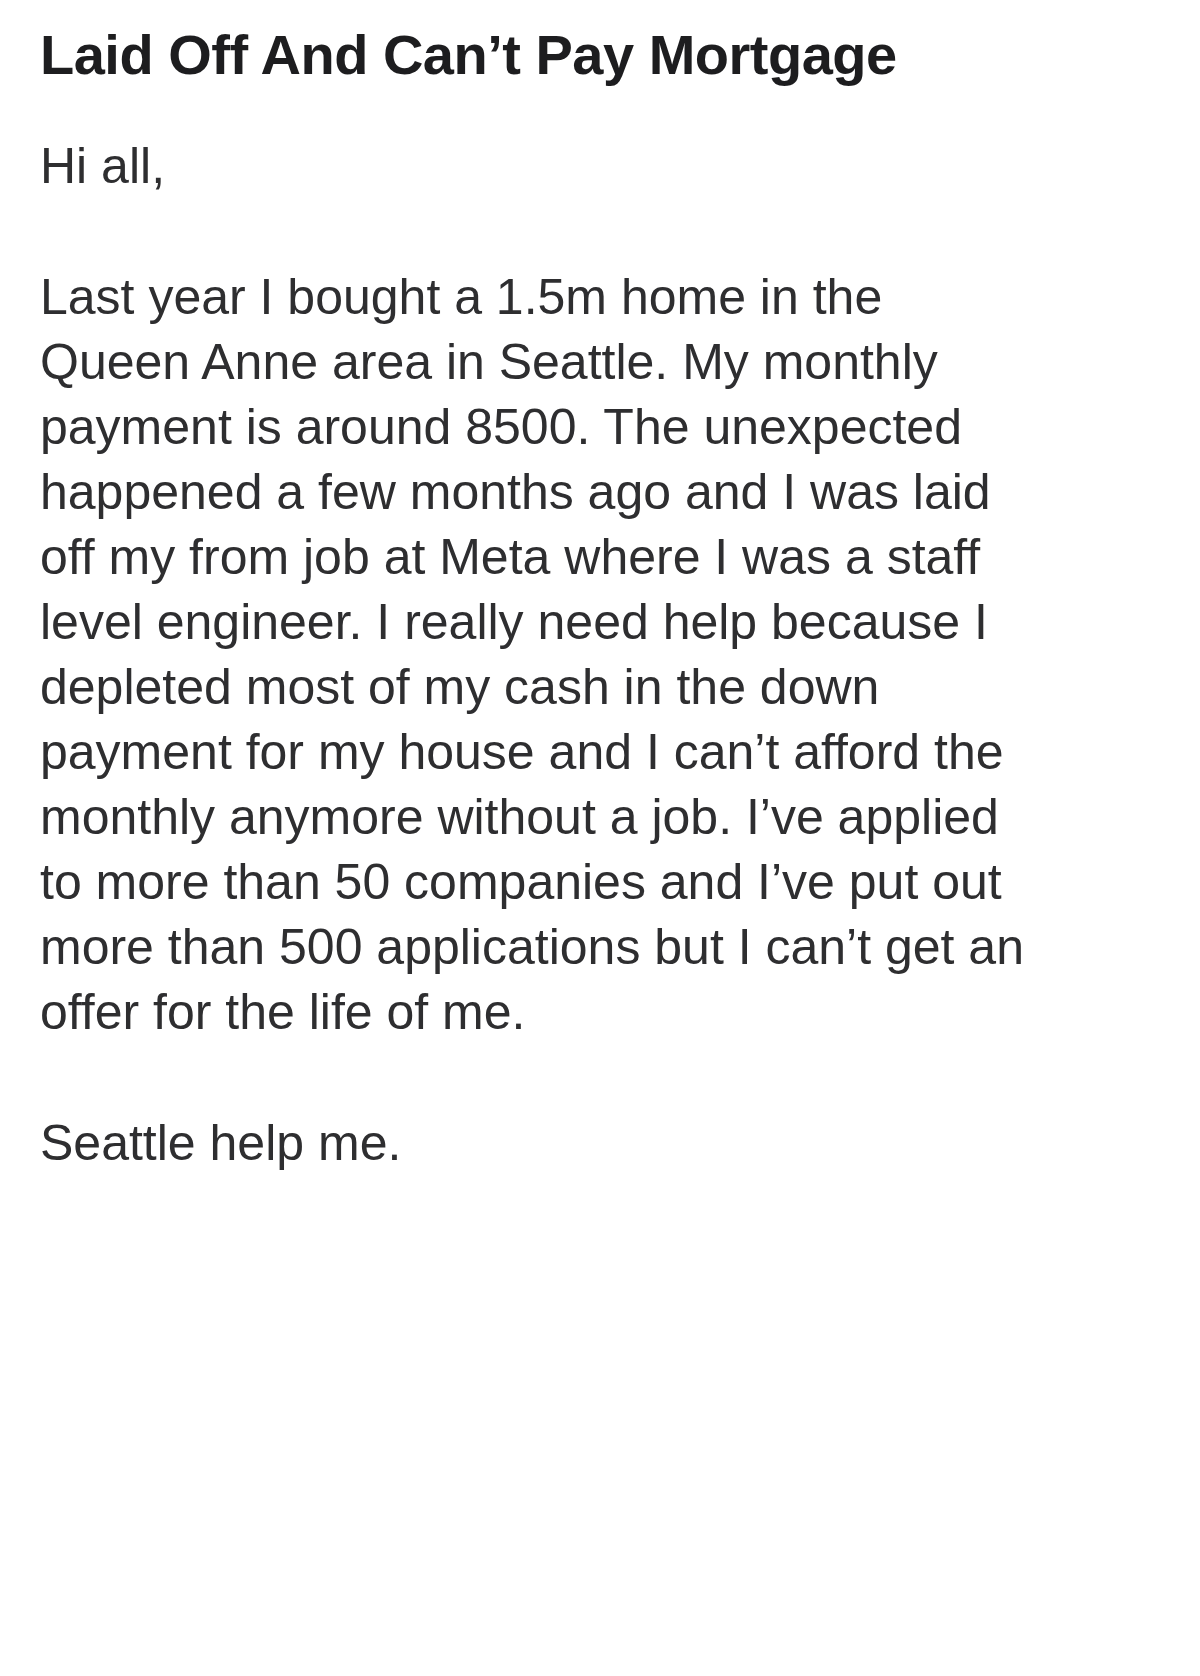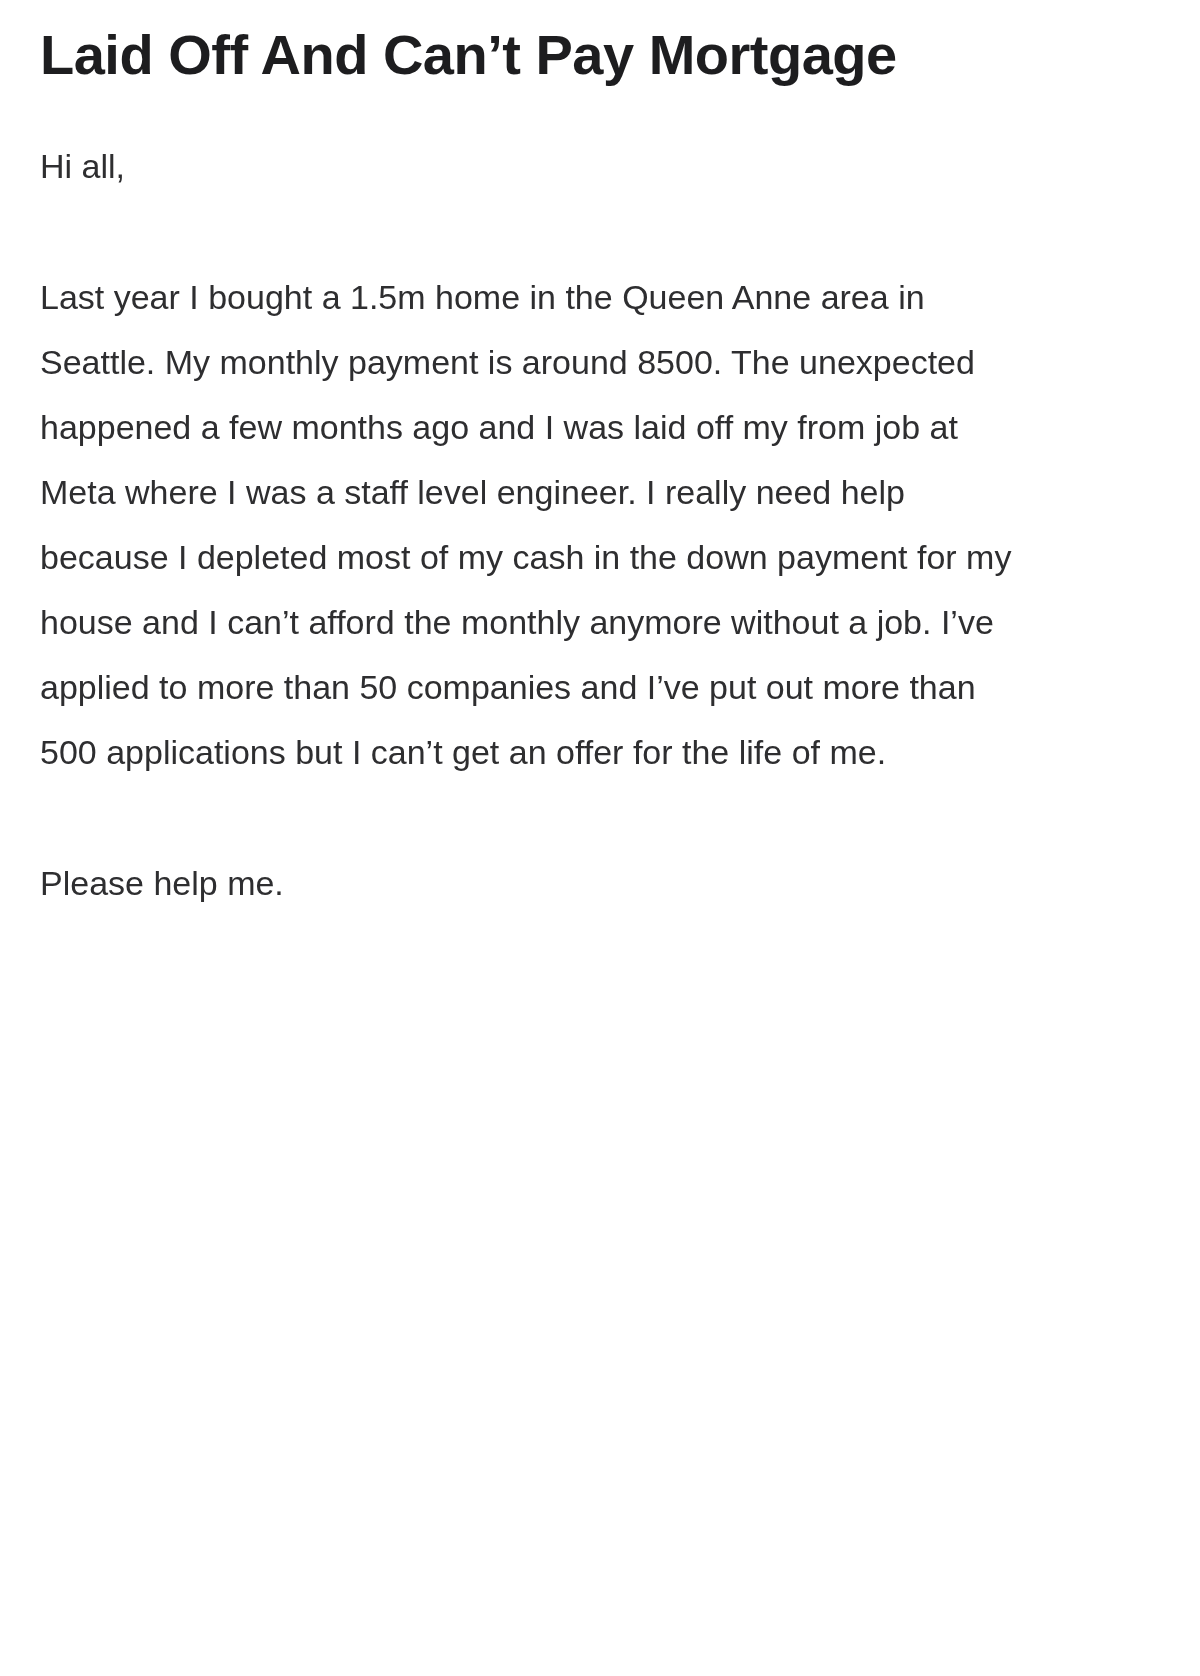--- a/index.html
+++ b/index.html
@@ -21,29 +21,29 @@
       margin: 0 0 46px 0;
       font-size: 56px;
       line-height: 66px;
       font-weight: bold;
       letter-spacing: -0.5px;
       color: #1d1d1f;
       max-width: 1060px;
     }
     .body-paragraph {
       margin: 0 0 66px 0;
-      font-size: 34px;
+      font-size: 50px;
       line-height: 65px;
       font-weight: 400;
       color: #2e2e30;
       max-width: 985px;
       letter-spacing: 0px;
     }
   </style>
 </head>
 <body>
 
 <div class="page">
   <h1 class="title">Laid Off And Can’t Pay Mortgage</h1>
   <p class="body-paragraph">Hi all,</p>
   <p class="body-paragraph">Last year I bought a 1.5m home in the Queen Anne area in Seattle. My monthly payment is around 8500. The unexpected happened a few months ago and I was laid off my from job at Meta where I was a staff level engineer. I really need help because I depleted most of my cash in the down payment for my house and I can’t afford the monthly anymore without a job. I’ve applied to more than 50 companies and I’ve put out more than 500 applications but I can’t get an offer for the life of me.</p>
-  <p class="body-paragraph">Please help me.</p>
+  <p class="body-paragraph">Seattle help me.</p>
 </div>
 
 </body></html>

